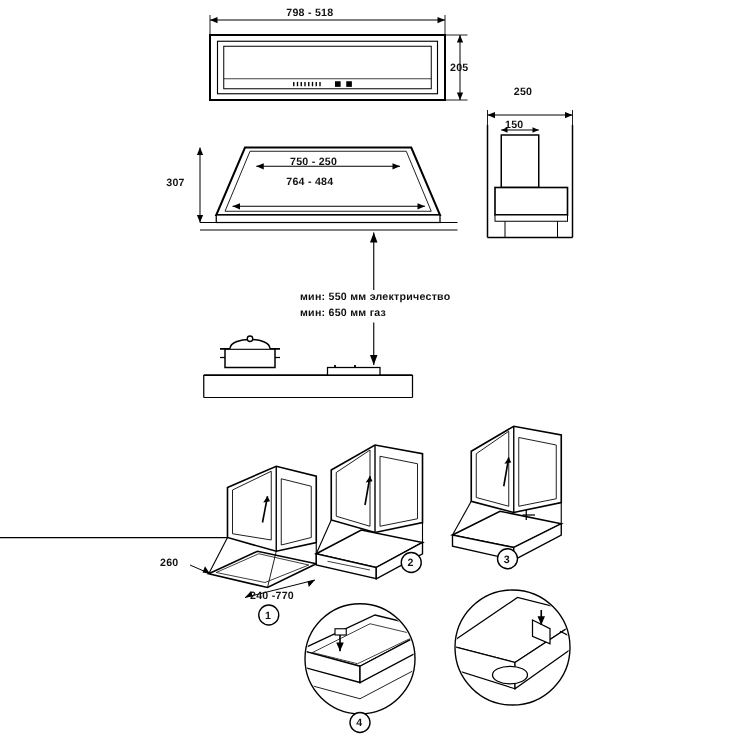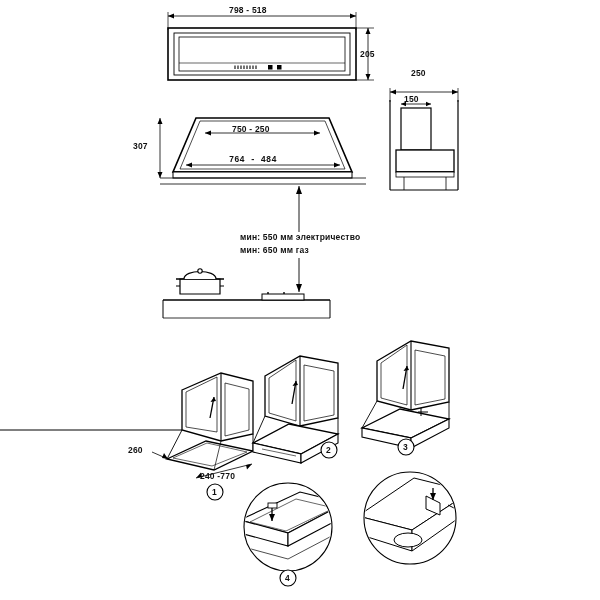--- a/index.html
+++ b/index.html
@@ -254,21 +254,21 @@
   </svg>
 
   <div class="lbl" style="left:229px; top:5px;">798 - 518</div>
 
   <div class="lbl" style="left:360px; top:49px;">205</div>
 
   <div class="lbl" style="left:133px; top:141px;">307</div>
 
   <div class="lbl" style="left:232px; top:124px;">750 - 250</div>
 
-  <div class="lbl" style="left:229px; top:155px;font-family:Liberation Mono, monospace;">764 - 484</div>
+  <div class="lbl" style="left:229px; top:140px;">764 - 484</div>
 
   <div class="lbl" style="left:411px; top:68px;">250</div>
 
   <div class="lbl" style="left:404px; top:94px;">150</div>
 
   <div class="lbl note" style="left:240px; top:232px;">мин: 550 мм электричество</div>
 
   <div class="lbl note" style="left:240px; top:245px;">мин: 650 мм газ</div>
 
   <div class="lbl" style="left:128px; top:445px;">260</div>

